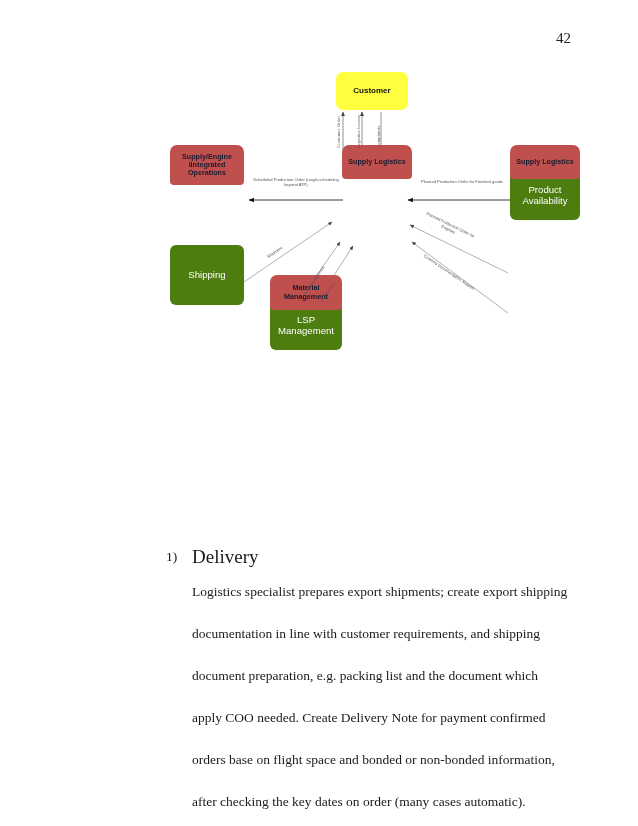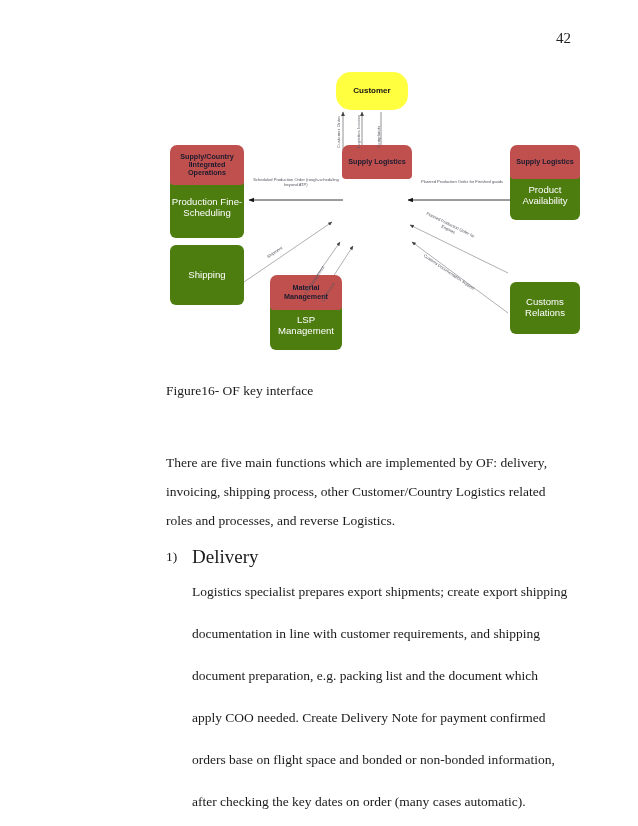--- a/index.html
+++ b/index.html
@@ -46,21 +46,21 @@
     color:#ffffff;
     font-size:9px;
     border-radius:6px;
     z-index:2;
   }
   .cust{
     background:#ffff3f;
     color:#141414;
     font-size:8px;
     font-weight:bold;
-    border-radius:15px;
+    border-radius:7px;
     z-index:3;
   }
   .big{font-size:9.6px;}
 
   
   .alabel{
     position:absolute;
     font-family:"Liberation Sans", sans-serif;
     font-size:4.1px;
     color:#55555f;
@@ -143,24 +143,21 @@
 
     <div class="node cust" style="left:336px;top:12px;width:72px;height:38px;">
       <span class="lbl">Customer</span>
     </div>
 
     <div class="vlabel" style="left:336px;top:54px;height:34px;">Customer Order</div>
     <div class="vlabel" style="left:356px;top:54px;height:34px;">Logistics Invoice</div>
     <div class="vlabel" style="left:376px;top:56px;height:32px;">Complaints</div>
 
     <div class="node hdr" style="left:170px;top:85px;width:74px;height:40px;">
-      <span class="lbl">Supply/Country IIntegrated Operations</span>
-    </div>
-    <div class="node body big" style="left:170px;top:118px;width:74px;height:60px;">
-      <span class="lbl">Production Fine-Scheduling</span>
+      <span class="lbl">Supply/Engine IIntegrated Operations</span>
     </div>
     <div class="node body big" style="left:170px;top:185px;width:74px;height:60px;">
       <span class="lbl">Shipping</span>
     </div>
 
     <div class="node hdr" style="left:342px;top:85px;width:70px;height:34px;">
       <span class="lbl">Supply Logistics</span>
     </div>
 
     <div class="node hdr" style="left:270px;top:215px;width:72px;height:35px;">
@@ -169,37 +166,32 @@
     <div class="node body big" style="left:270px;top:242px;width:72px;height:48px;">
       <span class="lbl">LSP Management</span>
     </div>
 
     <div class="node hdr" style="left:510px;top:85px;width:70px;height:34px;">
       <span class="lbl">Supply Logistics</span>
     </div>
     <div class="node body big" style="left:510px;top:112px;width:70px;height:48px;">
       <span class="lbl">Product Availability</span>
     </div>
-    <div class="node body big" style="left:510px;top:222px;width:70px;height:52px;">
-      <span class="lbl">Customs Relations</span>
-    </div>
 
     <div class="alabel wrap" style="left:248px;top:117px;width:96px;">Scheduled Production Order (rough-scheduling beyond ATP)</div>
     <div class="alabel wrap" style="left:418px;top:119px;width:88px;">Planned Production Order for Finished goods</div>
 
     <div class="alabel" style="left:266px;top:195px;transform:rotate(-34deg);transform-origin:left top;">Shipment</div>
     <div class="alabel" style="left:303px;top:232px;transform:rotate(-56deg);transform-origin:left top;">LSP Management</div>
     <div class="alabel" style="left:320px;top:240px;transform:rotate(-58deg);transform-origin:left top;">LSP Invoice</div>
     <div class="alabel wrap" style="left:422px;top:148px;width:66px;transform:rotate(26deg);transform-origin:left top;">Planned Production Order for Engines</div>
     <div class="alabel wrap" style="left:424px;top:192px;width:64px;transform:rotate(34deg);transform-origin:left top;">Customs Documentation Support</div>
   </div>
 
-  <div class="caption">Figure16- OF key interface</div>
 
-  <div class="para" id="para-intro">There are five main functions which are implemented by OF: delivery, invoicing, shipping process, other Customer/Country Logistics related roles and processes, and reverse Logistics.</div>
 
   <div class="listitem">
     <div class="li-row">
       <div class="li-num">1)</div>
       <div class="li-title">Delivery</div>
     </div>
     <div class="li-body">Logistics specialist prepares export shipments; create export shipping documentation in line with customer requirements, and shipping document preparation, e.g. packing list and the document which apply COO needed. Create Delivery Note for payment confirmed orders base on flight space and bonded or non-bonded information, after checking the key dates on order (many cases automatic). Support the outbound logistics team on transportation planning by giving delivery related information.</div>
   </div>
 
 </div>

